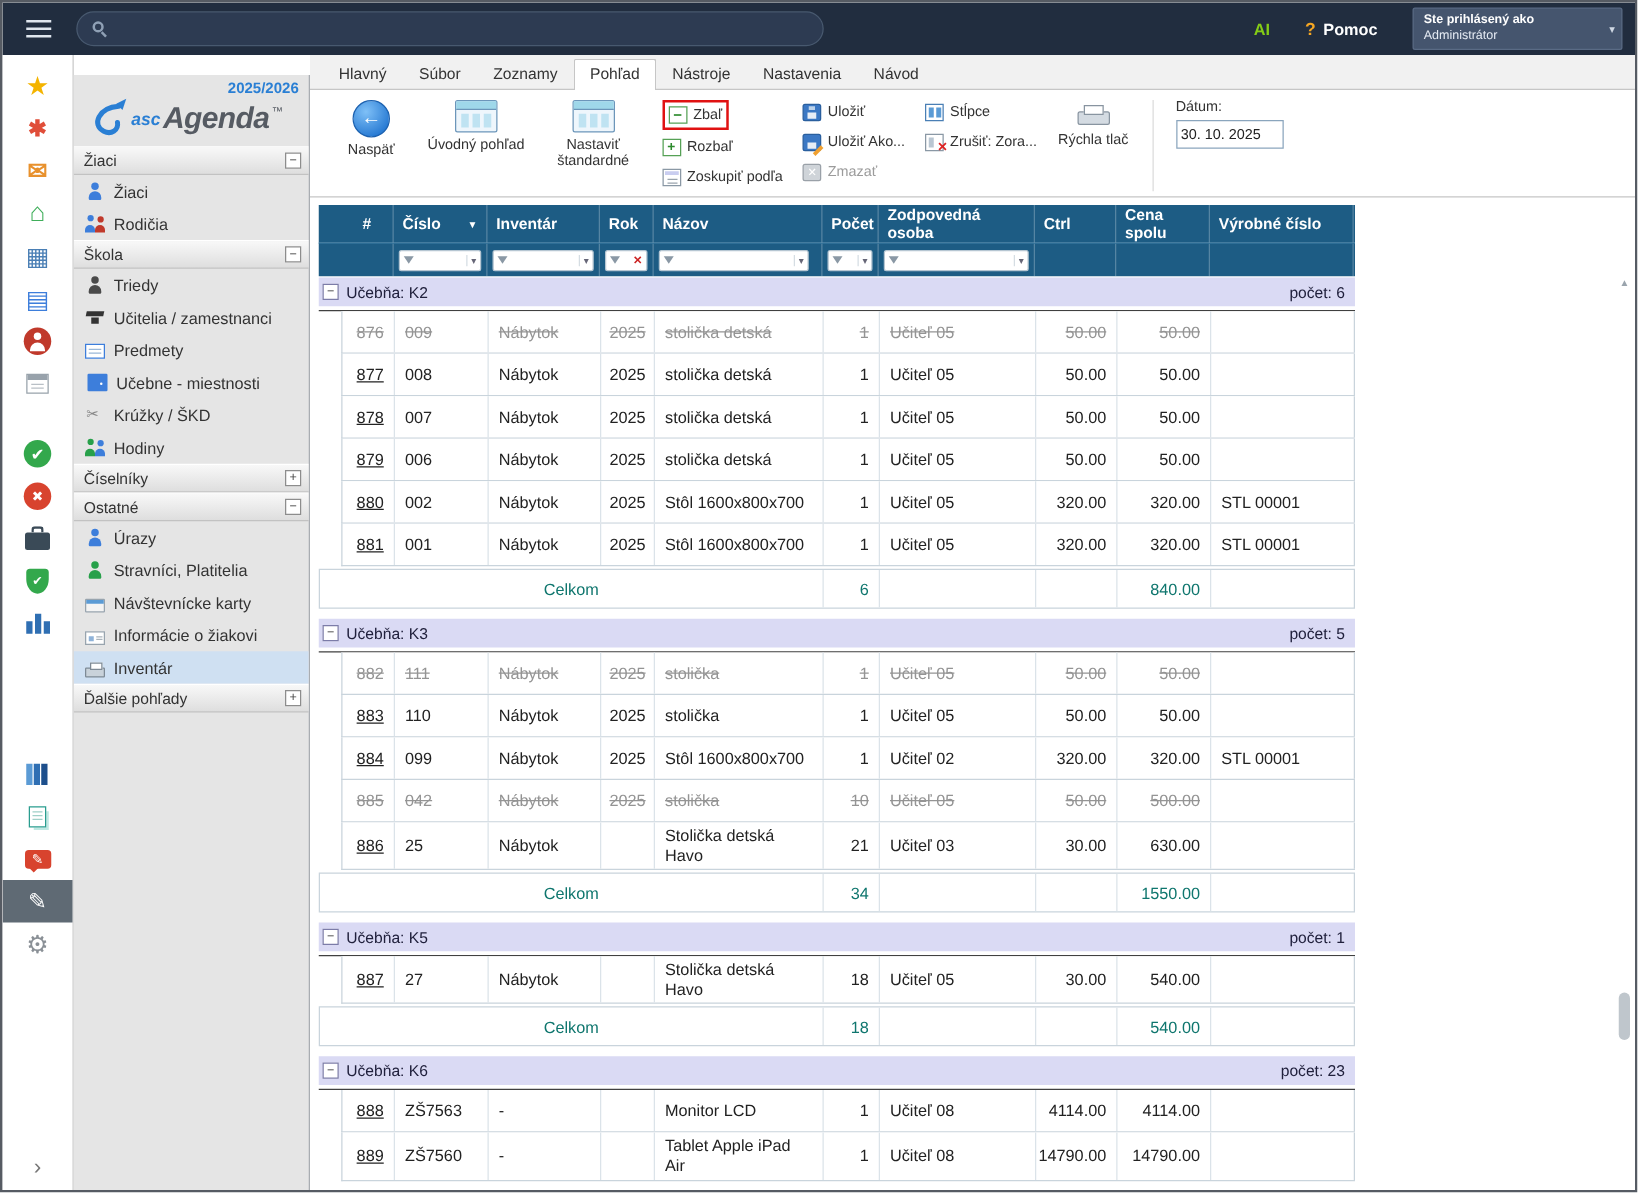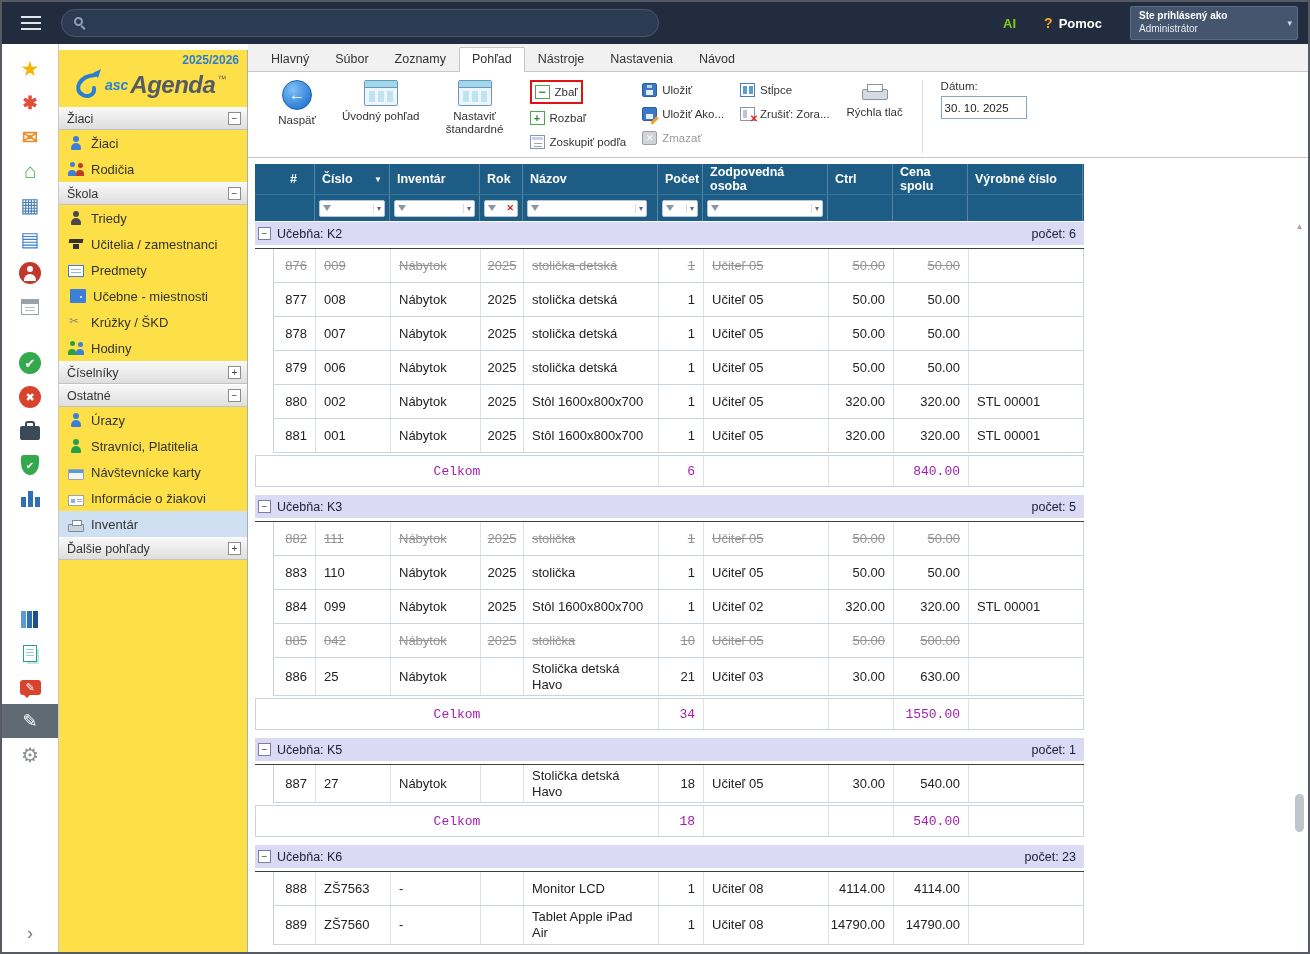--- a/index.html
+++ b/index.html
@@ -61,21 +61,21 @@
   .ri-documents i{width:14px;height:17px;background:#fff;border:1px solid #2a9d8f;position:relative;box-shadow:3px 3px 0 -1px #bfe8e2;box-sizing:border-box;}
   .ri-documents i::before{content:"";position:absolute;left:2px;top:3px;right:2px;height:1px;background:#9fd0c8;box-shadow:0 3px 0 #9fd0c8,0 6px 0 #9fd0c8;}
   .ri-feedback i{width:21px;height:15px;background:#d8432e;border-radius:3px;position:relative;color:#fff;}
   .ri-feedback i::before{content:"✎";font-size:11px;}
   .ri-feedback i::after{content:"";position:absolute;left:3px;bottom:-7px;border:4px solid transparent;border-top-color:#d8432e;}
   .ri-pen i::before{content:"✎";font-size:18px;color:#fff;}
   .ri-settings i::before{content:"⚙";font-size:20px;color:#8a9096;}
   .rail-expand{margin-top:auto;margin-bottom:8px;font-size:18px;color:#777;cursor:pointer;}
 
   
-  .sidebar{position:absolute;left:57px;top:48px;width:189px;bottom:0;background:#fde047;border-right:1px solid #a9adb2;box-sizing:border-box;overflow:hidden;}
+  .sidebar{position:absolute;left:57px;top:58px;width:189px;bottom:0;background:#e5e5e5;border-right:1px solid #a9adb2;box-sizing:border-box;overflow:hidden;}
   .year{text-align:right;padding:3px 8px 0;color:#2a7fd4;font-weight:bold;font-size:12px;cursor:pointer;}
   .logo{display:flex;align-items:center;gap:2px;padding:1px 0 5px 10px;}
   .l-asc{color:#2a7fd4;font-size:14px;font-weight:bold;font-style:italic;}
   .l-ag{color:#565b63;font-size:24px;font-weight:bold;font-style:italic;letter-spacing:-0.5px;}
   .l-tm{color:#565b63;font-size:9px;margin-top:-12px;}
   .sec{display:flex;align-items:center;height:21px;background:linear-gradient(#f8f8f8,#dedede);border-top:1px solid #fff;border-bottom:1px solid #c2c2c2;padding:0 6px 0 8px;font-size:12.5px;color:#333;cursor:pointer;}
   .sec-t{margin-left:auto;width:13px;height:13px;border:1px solid #8d8d8d;background:#fff;font-size:10px;line-height:11px;text-align:center;color:#444;box-sizing:border-box;}
   .sitem{display:flex;align-items:center;gap:7px;height:26px;padding-left:9px;font-size:13px;color:#333;cursor:pointer;}
   .sitem.selected{background:#cfe0f2;}
 
@@ -166,26 +166,26 @@
   .dd{margin-left:auto;font-size:8px;color:#667;border-left:1px solid #d5dde3;padding-left:3px;}
   .fx{margin-left:auto;color:#cc2222;font-size:9px;font-weight:bold;}
   .tbody{margin-top:1px;}
   .grow{height:23px;background:#dadaf4;display:flex;align-items:center;padding:0 8px 0 0;margin-bottom:3px;font-size:12.5px;color:#20203c;}
   .gtoggle{width:13px;height:13px;border:1px solid #7c7ca8;background:#fff;color:#444;font-size:10px;line-height:11px;text-align:center;margin:0 6px 0 3px;box-sizing:border-box;cursor:pointer;}
   .gcount{margin-left:auto;}
   .rows{border-top:1px solid #404040;}
   .trow{display:grid;grid-template-columns:42px 75px 90px 43px 135px 45px 125px 65px 75px 115px;margin-left:18px;border-left:1px solid #c9d4dc;border-bottom:1px solid #c9d4dc;background:#fff;min-height:33px;}
   .cell{display:flex;align-items:center;padding:3px 8px;font-size:13px;color:#222;border-right:1px solid #dbe3e9;box-sizing:border-box;overflow:hidden;line-height:1.2;}
   .cell.c10{border-right:1px solid #c9d4dc;}
-  .trow .c1{justify-content:flex-end;}
+  .trow .c1{justify-content:flex-end;text-decoration:underline;}
   .trow .c4{justify-content:center;}
   .trow .c6,.trow .c8,.trow .c9{justify-content:flex-end;}
   .trow.deleted .cell{color:#949494;text-decoration:line-through;}
   .celkom{display:grid;grid-template-columns:403px 45px 125px 65px 75px 115px;margin:2px 0 8px;border:1px solid #c9d4dc;background:#fff;min-height:30px;}
-  .tcell{display:flex;align-items:center;padding:0 8px;font-size:13px;color:#a21caf;border-right:1px solid #dbe3e9;box-sizing:border-box;overflow:hidden;font-family:Liberation Mono, monospace;}
+  .tcell{display:flex;align-items:center;padding:0 8px;font-size:13px;color:#0f766e;border-right:1px solid #dbe3e9;box-sizing:border-box;overflow:hidden;}
   .tcell:last-child{border-right:none;}
   .tlabel{justify-content:center;}
   .tnum{justify-content:flex-end;}
 
   
   .scrollbar{position:absolute;right:3px;top:178px;bottom:4px;width:11px;}
   .sb-up{position:absolute;top:0;left:0;right:0;text-align:center;font-size:8px;color:#9aa4ad;cursor:pointer;}
   .sb-thumb{position:absolute;left:1px;width:9px;top:572px;height:38px;border-radius:5px;background:#bfc6cc;cursor:pointer;}
 </style>
 </head>

